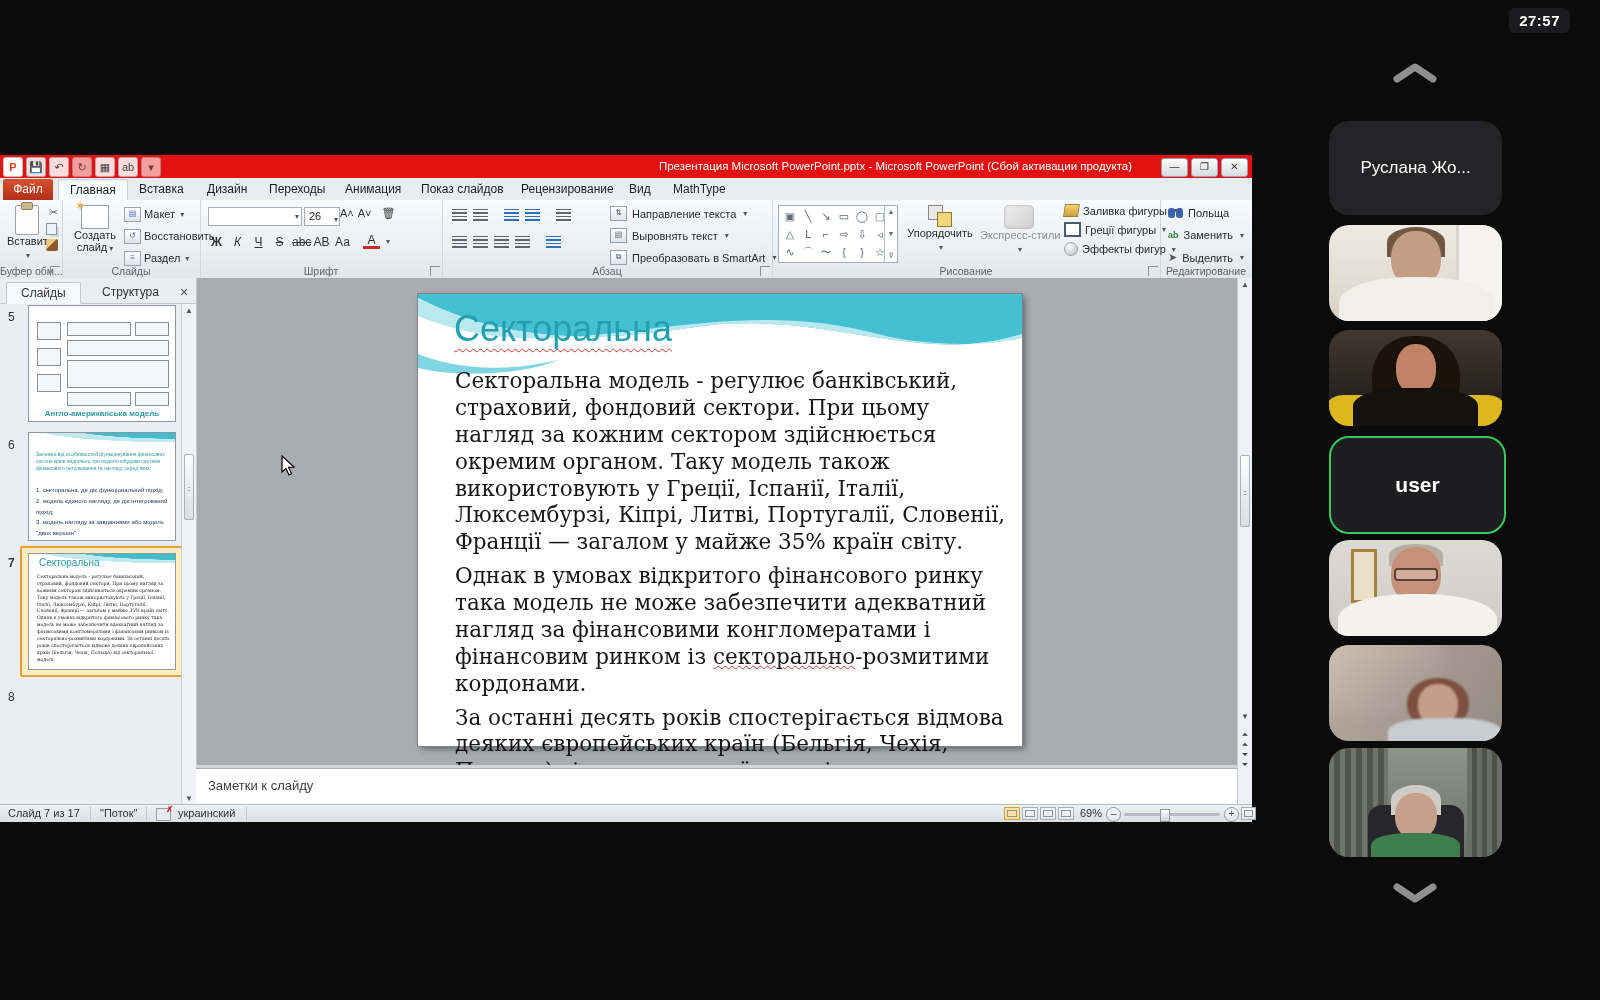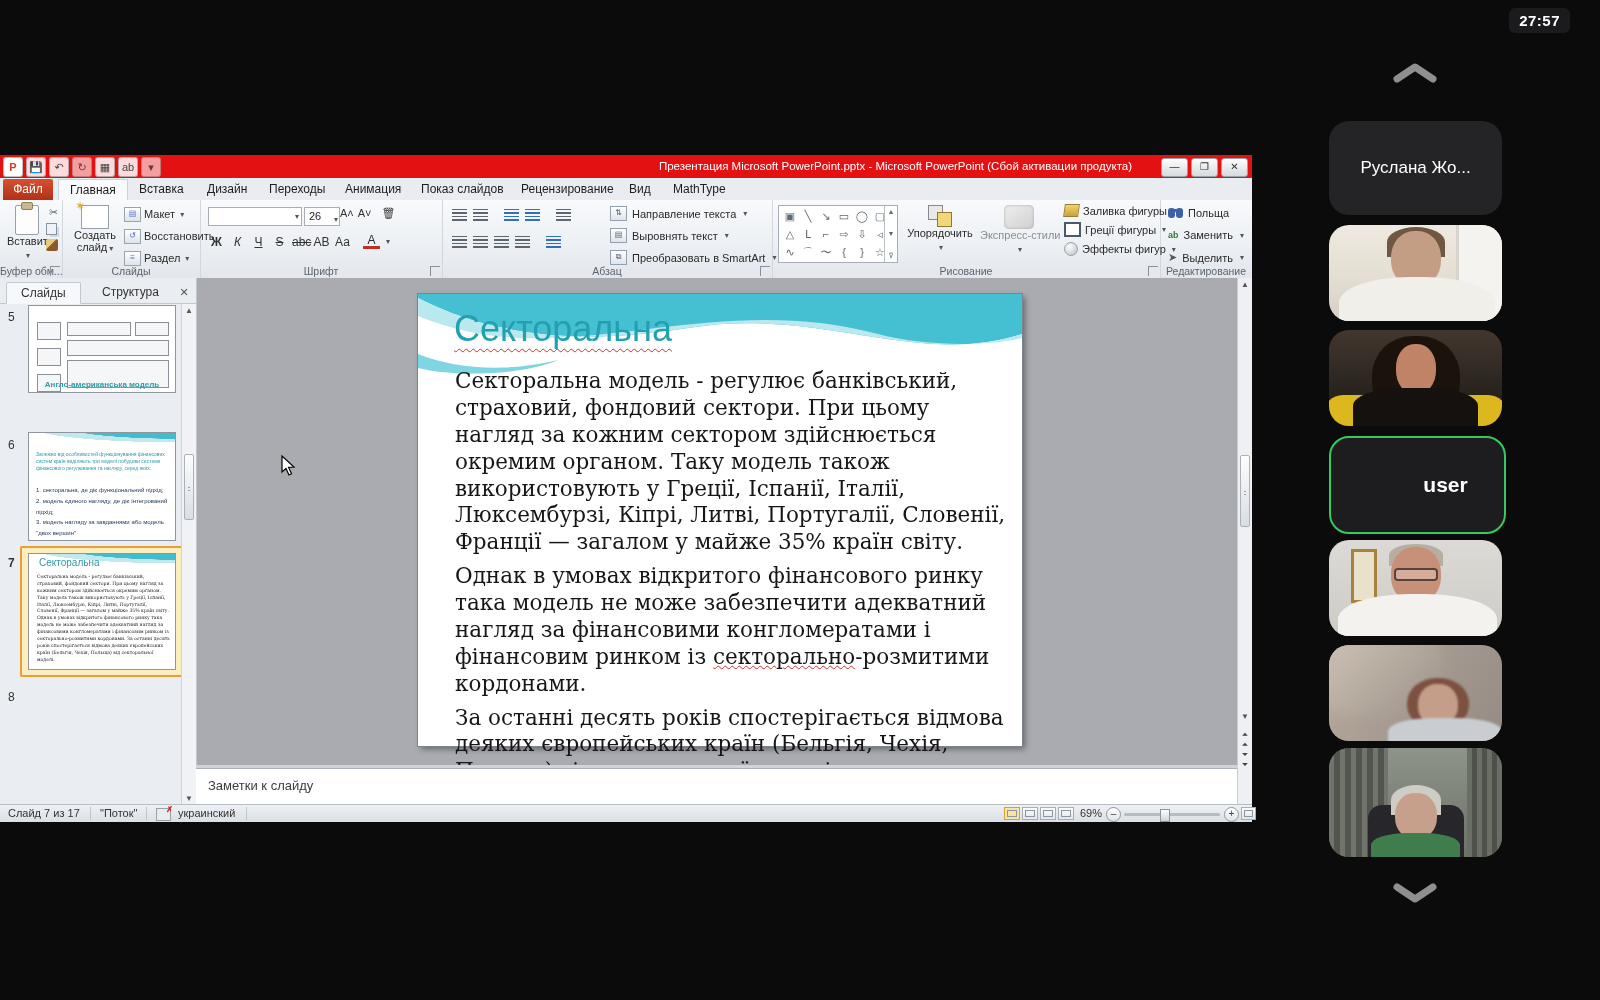--- a/index.html
+++ b/index.html
@@ -10,21 +10,21 @@
   .timer{position:absolute;right:30px;top:8px;background:#1b1b1d;color:#fff;font-size:15px;
          font-weight:bold;padding:4px 10px;border-radius:6px;letter-spacing:.5px;}
   .chev{position:absolute;left:1392px;width:46px;height:26px;}
   .chev polyline{fill:none;stroke:#8f8f8f;stroke-width:7;stroke-linecap:round;stroke-linejoin:round;}
   .chev.up{top:60px}.chev.down{top:880px}
   .tile{position:absolute;left:1329px;width:173px;background:#242426;border-radius:20px;overflow:hidden;}
   .t1{top:121px;height:94px}.t2{top:225px;height:96px}.t3{top:330px;height:96px}
   .t4{top:436px;height:94px;border:2px solid #35c95e;background:#1d1d1f;}
   .t5{top:540px;height:96px}.t6{top:645px;height:96px}.t7{top:748px;height:109px}
   .pname{width:100%;height:100%;display:flex;align-items:center;justify-content:center;color:#fff;font-size:17px;}
-  .t4 .pname{font-size:21px;font-weight:600;padding-left:28px;}
+  .t4 .pname{font-size:21px;font-weight:600;}
   .vid{position:absolute;inset:0;}
   .vid div{position:absolute;}
   .head{left:50%;transform:translateX(-50%);border-radius:46%;}
   
   .v2{background:linear-gradient(180deg,#efeae1,#e0dace 70%,#d6d0c4);}
   .v2 .door{right:0;top:0;width:25%;height:100%;background:#f5f3ef;border-left:3px solid #d9d5cc;}
   .v2 .hair{left:50%;transform:translateX(-50%);top:2px;width:58px;height:30px;background:#6f5743;border-radius:50% 50% 0 0;}
   .v2 .head{top:6px;width:50px;height:56px;background:#c49d85;}
   .v2 .torso{left:6%;right:4%;top:54%;height:60%;background:#f1efe9;border-radius:45% 45% 0 0;}
   
@@ -510,21 +510,21 @@
     <div class="work">
 
       <div class="pane">
         <div class="panetabs">
           <span class="ptab on" style="left:6px">Слайды</span>
           <span class="ptab" style="left:88px">Структура</span>
           <span class="pclose">✕</span>
         </div>
 
         <span class="tnum" style="top:32px">5</span>
-        <div class="thumb" style="top:27px;height:88px">
+        <div class="thumb" style="top:27px;height:117px">
           <div class="flowchart">
             <div class="fc" style="left:0;top:0;width:22px;height:16px"></div>
             <div class="fc" style="left:0;top:26px;width:22px;height:16px"></div>
             <div class="fc" style="left:0;top:52px;width:22px;height:16px"></div>
             <div class="fc" style="left:30px;top:0;width:62px;height:12px"></div>
             <div class="fc" style="left:98px;top:0;width:32px;height:12px"></div>
             <div class="fc" style="left:30px;top:18px;width:100px;height:14px"></div>
             <div class="fc" style="left:30px;top:38px;width:100px;height:26px"></div>
             <div class="fc" style="left:30px;top:70px;width:62px;height:12px"></div>
             <div class="fc" style="left:98px;top:70px;width:32px;height:12px"></div>

